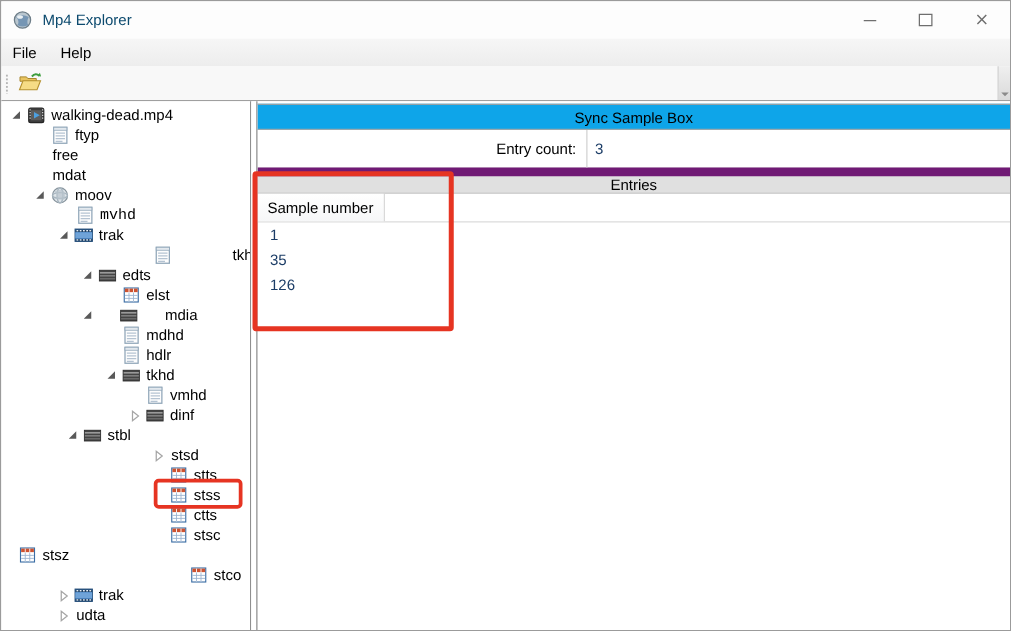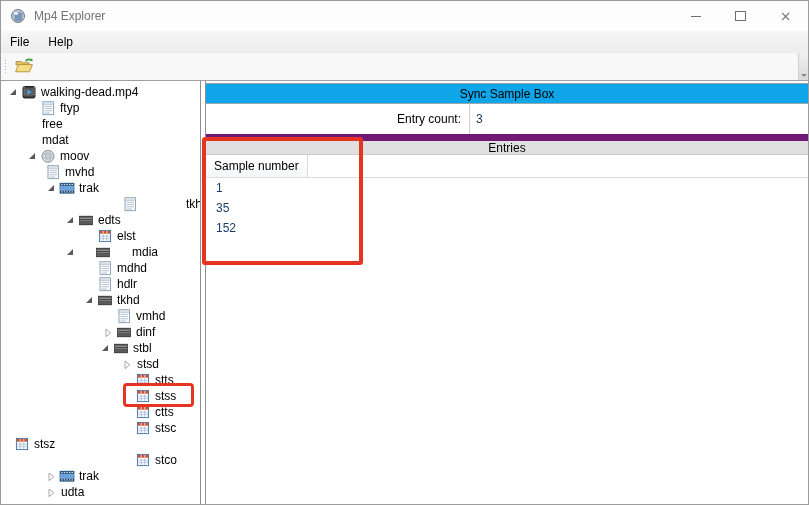--- a/index.html
+++ b/index.html
@@ -3,21 +3,21 @@
 <meta charset="utf-8">
 <style>
   html,body{margin:0;padding:0;background:#e9e9e9;}
   .window{position:relative;width:809px;height:505px;box-sizing:border-box;
     background:#fff;border:1px solid #9b9b9b;overflow:hidden;
     font-family:"Liberation Sans","DejaVu Sans",sans-serif;font-size:12px;color:#000;}
 
   
   .titlebar{height:30px;display:flex;align-items:center;padding-left:9px;background:#fdfdfd;}
   .app-icon{width:16px;height:16px;flex:none;}
-  .title-text{color:#737373;margin-left:8px;}
+  .title-text{color:#0c4a6e;margin-left:8px;}
   .win-controls{margin-left:auto;display:flex;height:100%;align-self:flex-start;}
   .win-btn{width:45px;height:30px;display:flex;align-items:center;justify-content:center;color:#6f6f6f;}
   .glyph-min{display:block;width:10px;height:0;border-top:1px solid #6f6f6f;}
   .glyph-max{display:block;width:9px;height:8px;border:1px solid #6f6f6f;background:#fff;}
   .glyph-close{font-size:14px;line-height:14px;color:#6f6f6f;font-family:"DejaVu Sans",sans-serif;}
 
   
   .menubar{height:22px;background:linear-gradient(#f6f6f6,#ededed);display:flex;align-items:center;padding-left:2px;}
   .menu-item{padding:3px 7px;margin-right:5px;}
 
@@ -163,21 +163,21 @@
             </svg>
           </span>
           <span class="tree-icon"><svg width="16" height="16" viewBox="0 0 16 16">
               <circle cx="8" cy="8.3" r="6" fill="#dfe5e9" stroke="#87949d"></circle>
               <ellipse cx="8" cy="8.3" rx="6" ry="2.3" fill="none" stroke="#a8b6c0"></ellipse>
               <ellipse cx="8" cy="8.3" rx="2.3" ry="6" fill="none" stroke="#a8b6c0"></ellipse>
               <path d="M3.4 5.2 Q6 7 5 10.5 Q8 12.5 11.5 11.5 Q12.8 8 11 4.5 Q8 3 3.4 5.2" fill="#b9c5cd" opacity="0.7"></path>
             </svg></span>
           <span class="tree-label">moov</span>
         </div>
-        <div class="tree-row" style="padding-left: 31px;">
+        <div class="tree-row" style="padding-left: 46px; font-family: Liberation Mono, monospace;">
           <span class="expander"></span>
           <span class="tree-icon"><svg width="16" height="16" viewBox="0 0 16 16">
               <rect x="3" y="1.8" width="10.5" height="12.8" fill="#fdfdfd" stroke="#8fa5b8"></rect>
               <rect x="3" y="1.8" width="10.5" height="2.4" fill="#e3e9ee" stroke="#8fa5b8" stroke-width="0.6"></rect>
               <line x1="4.5" y1="6.4" x2="12" y2="6.4" stroke="#b4c3d2"></line>
               <line x1="4.5" y1="8.6" x2="12" y2="8.6" stroke="#b4c3d2"></line>
               <line x1="4.5" y1="10.8" x2="12" y2="10.8" stroke="#b4c3d2"></line>
               <line x1="4.5" y1="13" x2="10" y2="13" stroke="#b4c3d2"></line>
             </svg></span>
           <span class="tree-label">mvhd</span>
@@ -317,21 +317,21 @@
             </svg>
           </span>
           <span class="tree-icon"><svg width="16" height="16" viewBox="0 0 16 16">
               <rect x="1.5" y="4.2" width="13" height="8.6" fill="#454545" stroke="#2b2b2b" stroke-width="0.7"></rect>
               <rect x="1.9" y="5.6" width="12.2" height="1.3" fill="#9a9a9a"></rect>
               <rect x="1.9" y="8" width="12.2" height="1.3" fill="#7d7d7d"></rect>
               <rect x="1.9" y="10.4" width="12.2" height="1.2" fill="#696969"></rect>
             </svg></span>
           <span class="tree-label">dinf</span>
         </div>
-        <div class="tree-row" style="padding-left: 99px;">
+        <div class="tree-row" style="padding-left: 52px;">
           <span class="expander">
             <svg width="10" height="10" viewBox="0 0 10 10">
               <polygon points="8,2 8,8 2,8" fill="#595959"></polygon>
             </svg>
           </span>
           <span class="tree-icon"><svg width="16" height="16" viewBox="0 0 16 16">
               <rect x="1.5" y="4.2" width="13" height="8.6" fill="#454545" stroke="#2b2b2b" stroke-width="0.7"></rect>
               <rect x="1.9" y="5.6" width="12.2" height="1.3" fill="#9a9a9a"></rect>
               <rect x="1.9" y="8" width="12.2" height="1.3" fill="#7d7d7d"></rect>
               <rect x="1.9" y="10.4" width="12.2" height="1.2" fill="#696969"></rect>
@@ -409,21 +409,21 @@
               <rect x="2.9" y="2.9" width="10.2" height="2.8" fill="#cd5230"></rect>
               <line x1="6.2" y1="2.9" x2="6.2" y2="13.1" stroke="#ffffff" stroke-width="0.7"></line>
               <line x1="9.8" y1="2.9" x2="9.8" y2="13.1" stroke="#ffffff" stroke-width="0.7"></line>
               <line x1="6.2" y1="6" x2="6.2" y2="13.1" stroke="#9ab2d0" stroke-width="0.7"></line>
               <line x1="9.8" y1="6" x2="9.8" y2="13.1" stroke="#9ab2d0" stroke-width="0.7"></line>
               <line x1="2.9" y1="8.3" x2="13.1" y2="8.3" stroke="#9ab2d0" stroke-width="0.7"></line>
               <line x1="2.9" y1="10.7" x2="13.1" y2="10.7" stroke="#9ab2d0" stroke-width="0.7"></line>
             </svg></span>
           <span class="tree-label">stsz</span>
         </div>
-        <div class="tree-row" style="padding-left: 121px;">
+        <div class="tree-row" style="padding-left: 121px; margin-left: 16px;">
           <span class="expander"></span>
           <span class="tree-icon"><svg width="16" height="16" viewBox="0 0 16 16">
               <rect x="2.4" y="2.4" width="11.2" height="11.2" fill="#ffffff" stroke="#3c6ea5" stroke-width="0.9"></rect>
               <rect x="2.9" y="2.9" width="10.2" height="2.8" fill="#cd5230"></rect>
               <line x1="6.2" y1="2.9" x2="6.2" y2="13.1" stroke="#ffffff" stroke-width="0.7"></line>
               <line x1="9.8" y1="2.9" x2="9.8" y2="13.1" stroke="#ffffff" stroke-width="0.7"></line>
               <line x1="6.2" y1="6" x2="6.2" y2="13.1" stroke="#9ab2d0" stroke-width="0.7"></line>
               <line x1="9.8" y1="6" x2="9.8" y2="13.1" stroke="#9ab2d0" stroke-width="0.7"></line>
               <line x1="2.9" y1="8.3" x2="13.1" y2="8.3" stroke="#9ab2d0" stroke-width="0.7"></line>
               <line x1="2.9" y1="10.7" x2="13.1" y2="10.7" stroke="#9ab2d0" stroke-width="0.7"></line>
@@ -475,21 +475,21 @@
         <span class="grid-th">Sample number</span>
       </div>
       <div id="table-rows">
           <div class="grid-row">
             <span>1</span>
           </div>
           <div class="grid-row">
             <span>35</span>
           </div>
           <div class="grid-row">
-            <span>152</span>
+            <span>126</span>
           </div>
         </div>
     </div>
   </div>
 
   <div class="annotation ann-table"></div>
   <div class="annotation ann-stss"></div>
 </div>
 
 </body></html>

